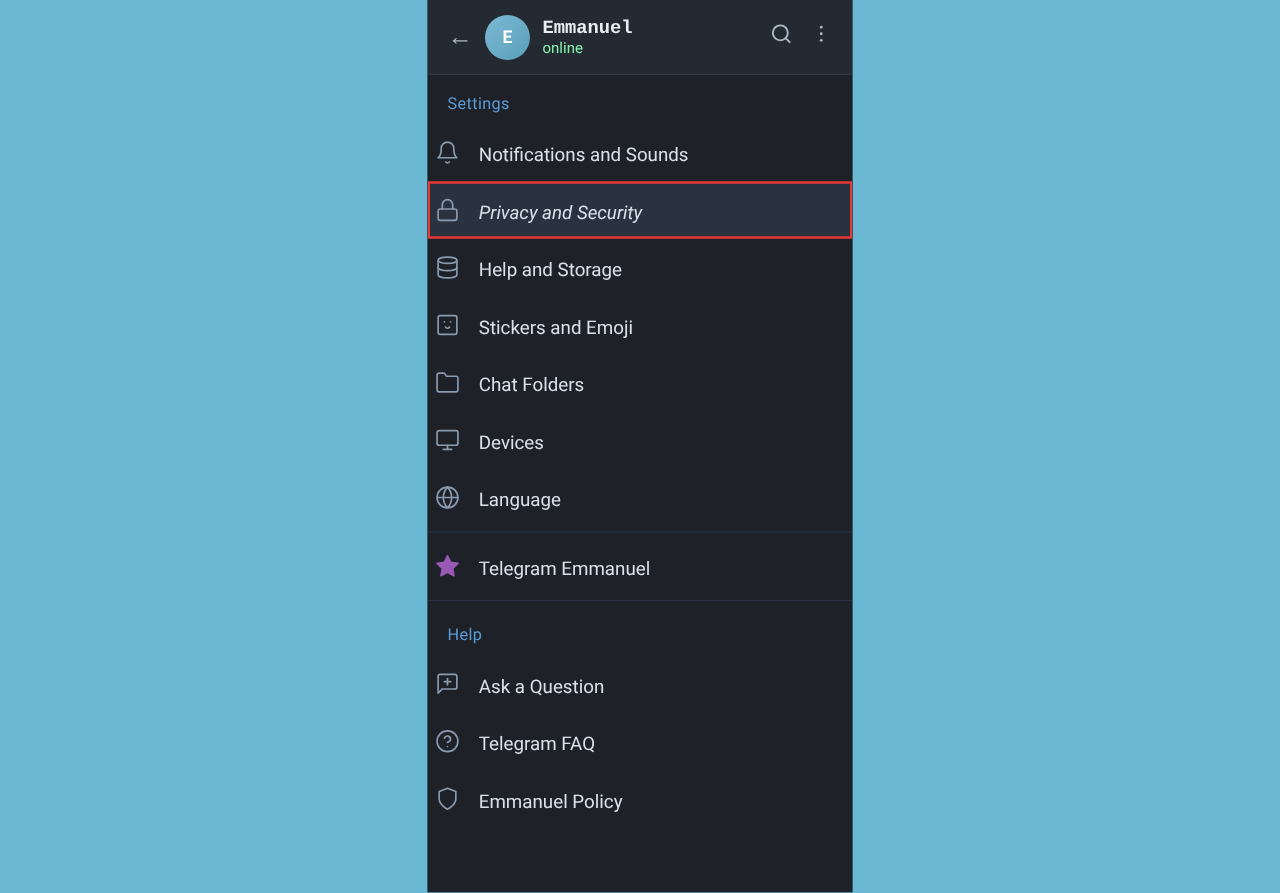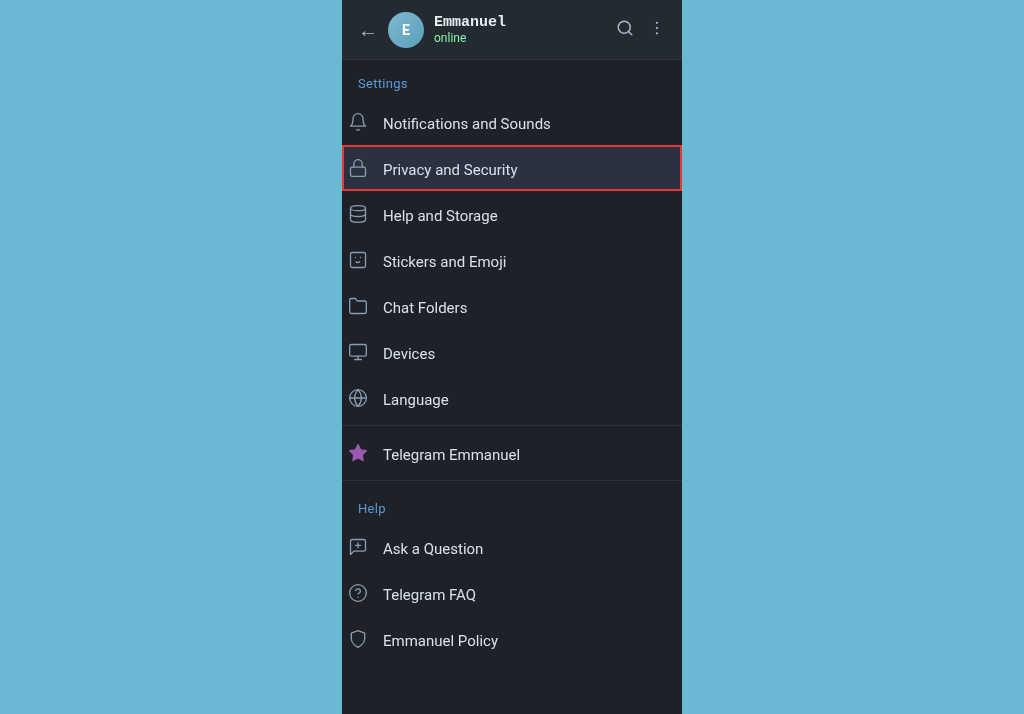--- a/index.html
+++ b/index.html
@@ -94,20 +94,21 @@
       padding: 12px 5px;
       cursor: pointer;
       gap: 14px;
       position: relative;
     }
     .menu-item.highlighted {
       background-color: #2a3240;
       outline: 2px solid #e53935;
       outline-offset: -2px;
       z-index: 1;
+      font-style: italic;
     }
     .menu-icon {
       width: 22px;
       height: 22px;
       display: flex;
       align-items: center;
       justify-content: center;
       color: #8a9bb0;
       flex-shrink: 0;
     }

